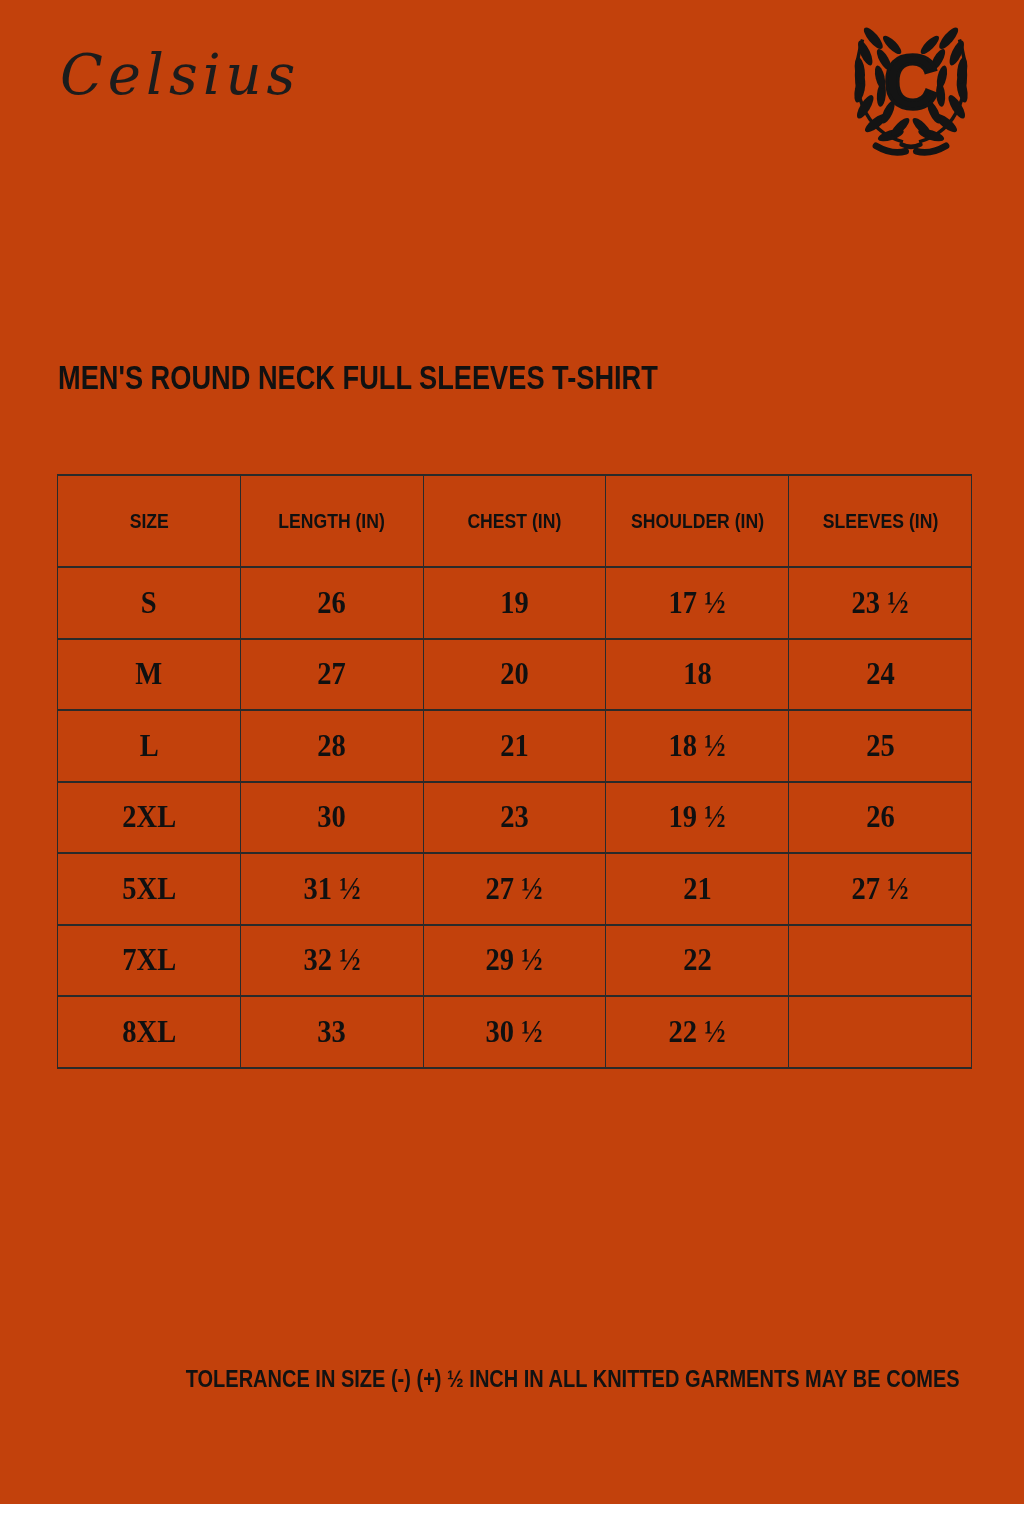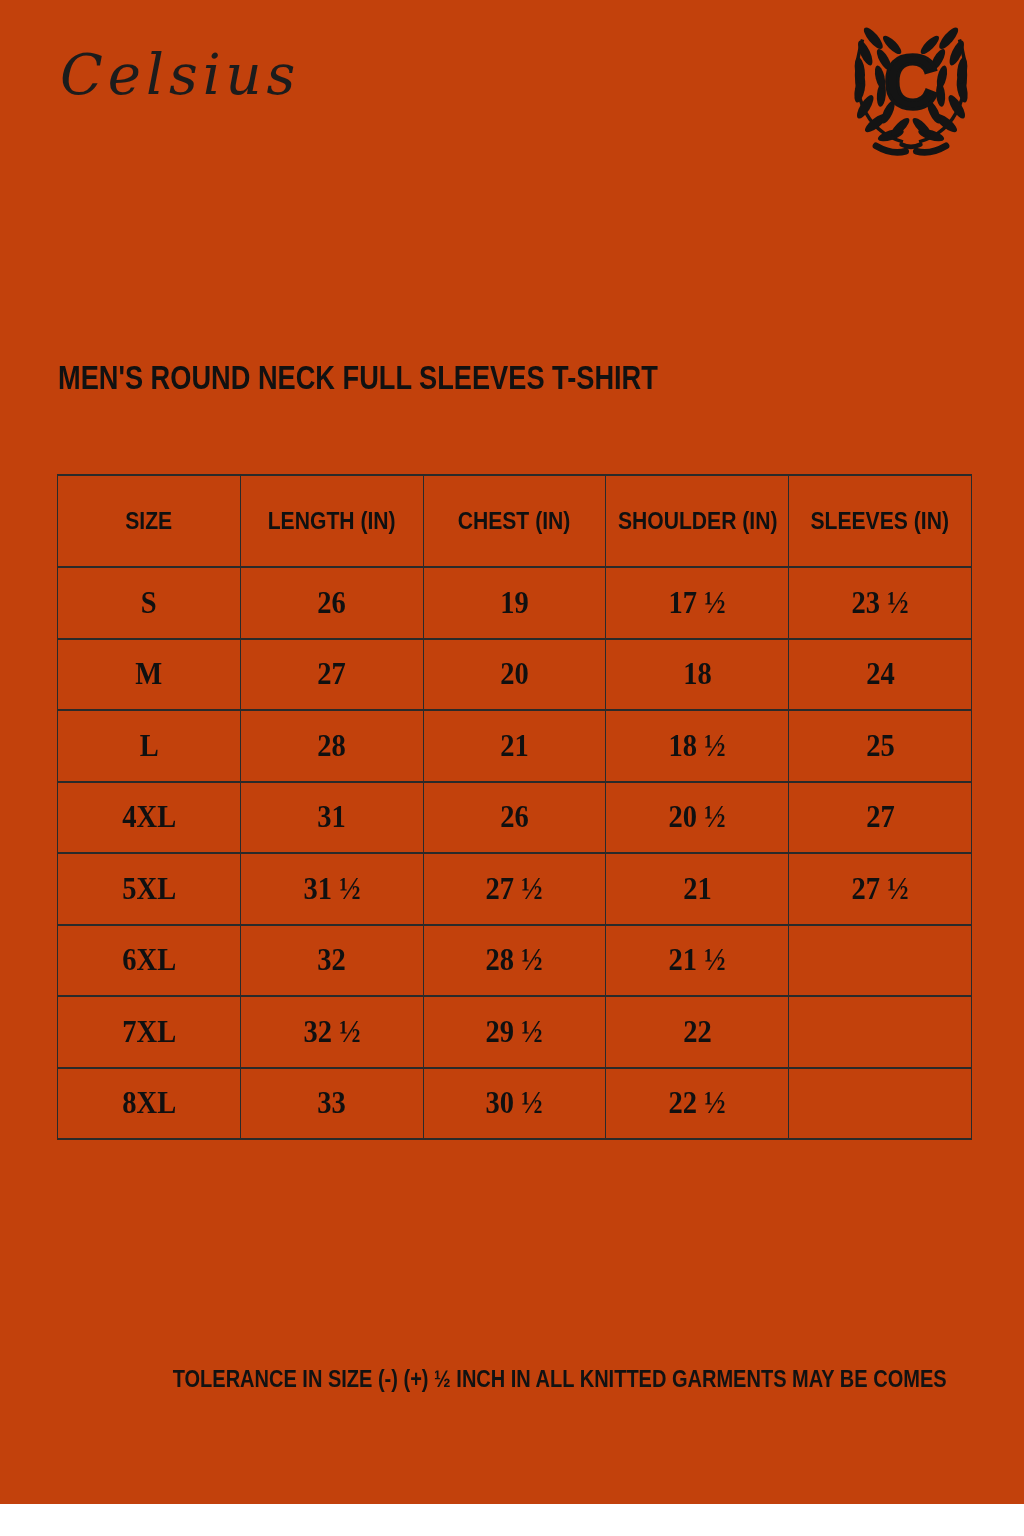--- a/index.html
+++ b/index.html
@@ -73,21 +73,21 @@
   .size-table th, .size-table td {
     border: 1px solid #2a2a2a;
     border-top-width: 2px;
     border-bottom-width: 2px;
     vertical-align: middle;
     text-align: center;
     padding: 0;
   }
   .size-table thead th {
     height: 92px;
-    font-size: 24px;
+    font-size: 20px;
     font-weight: bold;
     color: #101010;
     white-space: nowrap;
   }
   .size-table thead .cond { display: inline-block; transform: scaleX(0.88); transform-origin: 50% 50%; }
   .size-table tbody td {
     height: 71.5px;
     font-family: "Liberation Serif", serif;
     font-weight: bold;
     font-size: 31px;
@@ -95,21 +95,21 @@
     white-space: nowrap;
   }
   .size-table tbody .cond { display: inline-block; transform: scaleX(0.92); transform-origin: 50% 50%; }
 
   
   .tolerance-note {
     position: absolute;
     left: 57px;
     top: 1366px;
     width: 915px;
-    text-align: left;
+    text-align: center;
     font-size: 23px;
     font-weight: bold;
     white-space: nowrap;
     color: #121212;
   }
   .tolerance-note .cond { display: inline-block; transform: scaleX(0.87); transform-origin: 100% 50%; }
 
   .wreath-stroke { stroke: #141414; fill: none; }
   .wreath-leaf { fill: #141414; stroke: none; }
 </style>
@@ -179,41 +179,34 @@
         <td><span class="cond">24</span></td>
       </tr>
       <tr>
         <td><span class="cond">L</span></td>
         <td><span class="cond">28</span></td>
         <td><span class="cond">21</span></td>
         <td><span class="cond">18 ½</span></td>
         <td><span class="cond">25</span></td>
       </tr>
       <tr>
-        <td><span class="cond">4XL</span></td>
-        <td><span class="cond">31</span></td>
+        <td><span class="cond">2XL</span></td>
+        <td><span class="cond">30</span></td>
+        <td><span class="cond">23</span></td>
+        <td><span class="cond">19 ½</span></td>
         <td><span class="cond">26</span></td>
-        <td><span class="cond">20 ½</span></td>
-        <td><span class="cond">27</span></td>
       </tr>
       <tr>
         <td><span class="cond">5XL</span></td>
         <td><span class="cond">31 ½</span></td>
         <td><span class="cond">27 ½</span></td>
         <td><span class="cond">21</span></td>
         <td><span class="cond">27 ½</span></td>
       </tr>
       <tr>
-        <td><span class="cond">6XL</span></td>
-        <td><span class="cond">32</span></td>
-        <td><span class="cond">28 ½</span></td>
-        <td><span class="cond">21 ½</span></td>
-        <td><span class="cond"></span></td>
-      </tr>
-      <tr>
         <td><span class="cond">7XL</span></td>
         <td><span class="cond">32 ½</span></td>
         <td><span class="cond">29 ½</span></td>
         <td><span class="cond">22</span></td>
         <td><span class="cond"></span></td>
       </tr>
       <tr>
         <td><span class="cond">8XL</span></td>
         <td><span class="cond">33</span></td>
         <td><span class="cond">30 ½</span></td>

